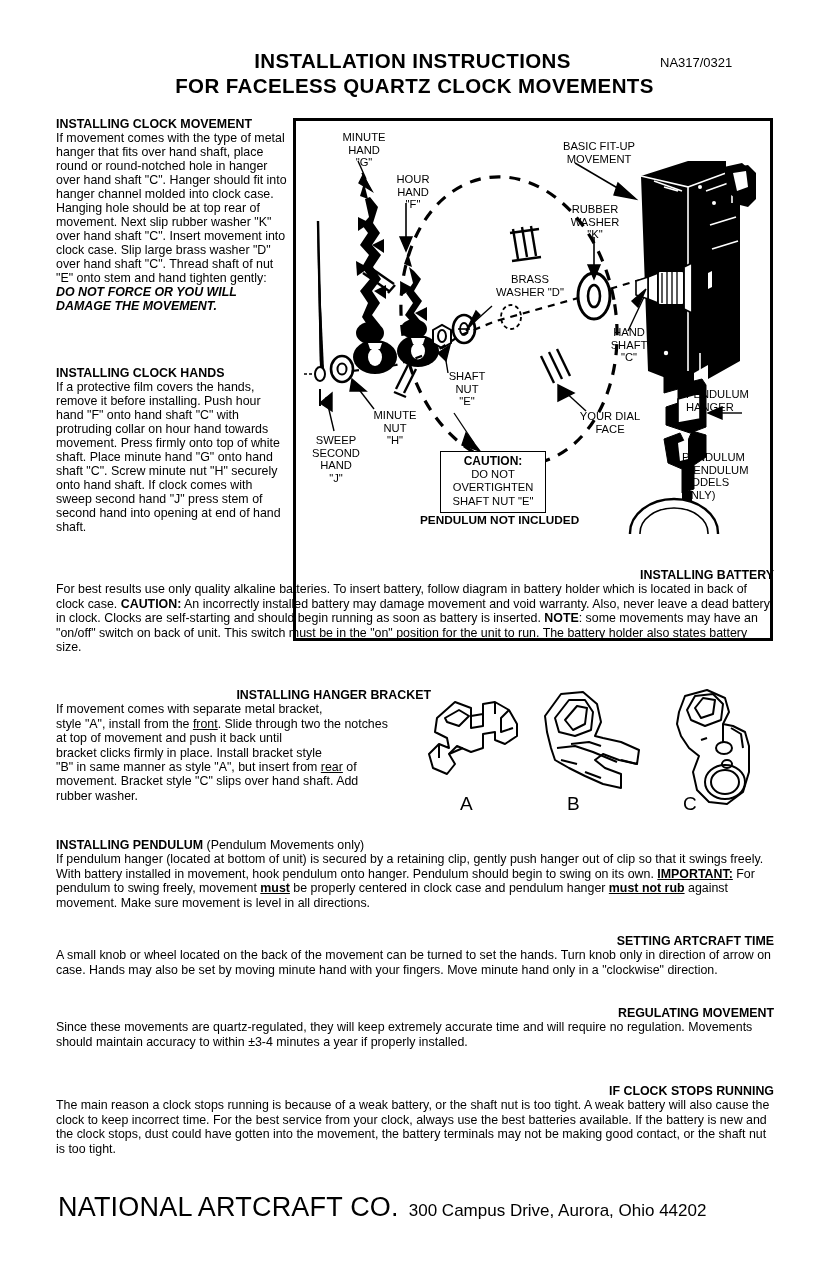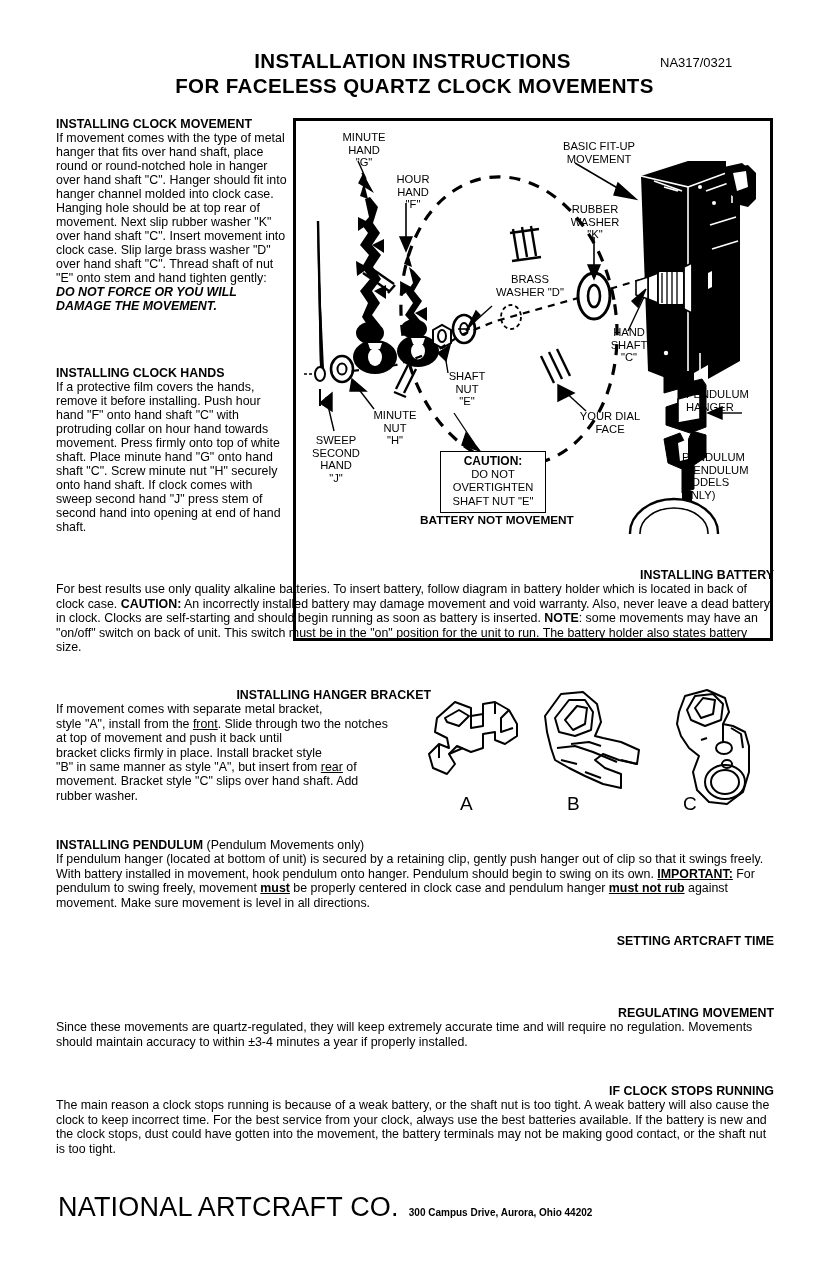--- a/index.html
+++ b/index.html
@@ -127,22 +127,22 @@
   #footer {
     position: absolute;
     left: 58px; top: 1192px;
     white-space: nowrap;
   }
   .footer-name {
     font-size: 27px;
     letter-spacing: 0.2px;
   }
   .footer-addr {
-    font-size: 10px;
-    font-weight: bold;
+    font-size: 17px;
+    font-weight: normal;
     padding-left: 10px;
   }
 </style>
 </head>
 <body>
 
 <div id="page">
 
   <div class="hdr-wrap">
     <div class="hdr-line l1">INSTALLATION INSTRUCTIONS</div>
@@ -393,21 +393,21 @@
 MODELS
 ONLY)</div>
 
     <div class="caution-box">
       <div class="caution-title">CAUTION:</div>
       <div>DO NOT</div>
       <div>OVERTIGHTEN</div>
       <div>SHAFT NUT "E"</div>
     </div>
 
-    <div class="batt-note">BATTERY NOT MOVEMENT</div>
+    <div class="batt-note">PENDULUM NOT INCLUDED</div>
   </div>
 
   <div class="sec-full" style="top:568px;">
     <div class="sec-head">INSTALLING BATTERY</div>
     <div><span>For best results use only quality alkaline batteries.  To insert battery, follow diagram in battery holder which is located in back of clock case. </span><b>CAUTION:</b><span> An incorrectly installed battery may damage movement and void warranty. Also, never leave a dead battery in clock. Clocks are self-starting and should begin running as soon as battery is inserted. </span><b>NOTE</b><span>: some movements may have an "on/off" switch on back of unit. This switch must be in the "on" position for the unit to run. The battery holder also states battery size.</span></div>
   </div>
 
   <div class="sec-full sec-narrow" style="top:688px;">
     <div class="sec-head">INSTALLING HANGER BRACKET</div>
     <div style="white-space:pre-line;"><span>If movement comes with separate metal bracket,
@@ -466,20 +466,21 @@
   </div>
 
   <div class="sec-full" style="top:838px;">
     <div><b>INSTALLING PENDULUM</b><span> (Pendulum Movements only)</span></div>
     <div><span>If pendulum hanger (located at bottom of unit) is secured by a retaining clip, gently push hanger out of clip so that it swings freely. With battery installed in movement, hook pendulum onto hanger. Pendulum should begin to swing on its own.</span>
       <b><u>IMPORTANT:</u></b><span> For pendulum to swing freely, movement </span><b><u>must</u></b><span> be properly centered in clock case and pendulum hanger </span><b><u>must not rub</u></b><span> against movement. Make sure movement is level in all directions.</span></div>
   </div>
 
   <div class="sec-full" style="top:934px;">
     <div class="sec-head">SETTING ARTCRAFT TIME</div>
+    <div>A small knob or wheel located on the back of the movement can be turned to set the hands. Turn knob only in direction of arrow on case. Hands may also be set by moving minute hand with your fingers. Move minute hand only in a "clockwise" direction.</div>
   </div>
 
   <div class="sec-full" style="top:1006px;">
     <div class="sec-head">REGULATING MOVEMENT</div>
     <div>Since these movements are quartz-regulated, they will keep extremely accurate time and will require no regulation. Movements should maintain accuracy to within ±3-4 minutes a year if properly installed.</div>
   </div>
 
   <div class="sec-full" style="top:1084px;">
     <div class="sec-head">IF CLOCK STOPS RUNNING</div>
     <div>The main reason a clock stops running is because of a weak battery, or the shaft nut is too tight. A weak battery will also cause the clock to keep incorrect time. For the best service from your clock, always use the best batteries available. If the battery is new and the clock stops, dust could have gotten into the movement, the battery terminals may not be making good contact, or the shaft nut is too tight.</div>

